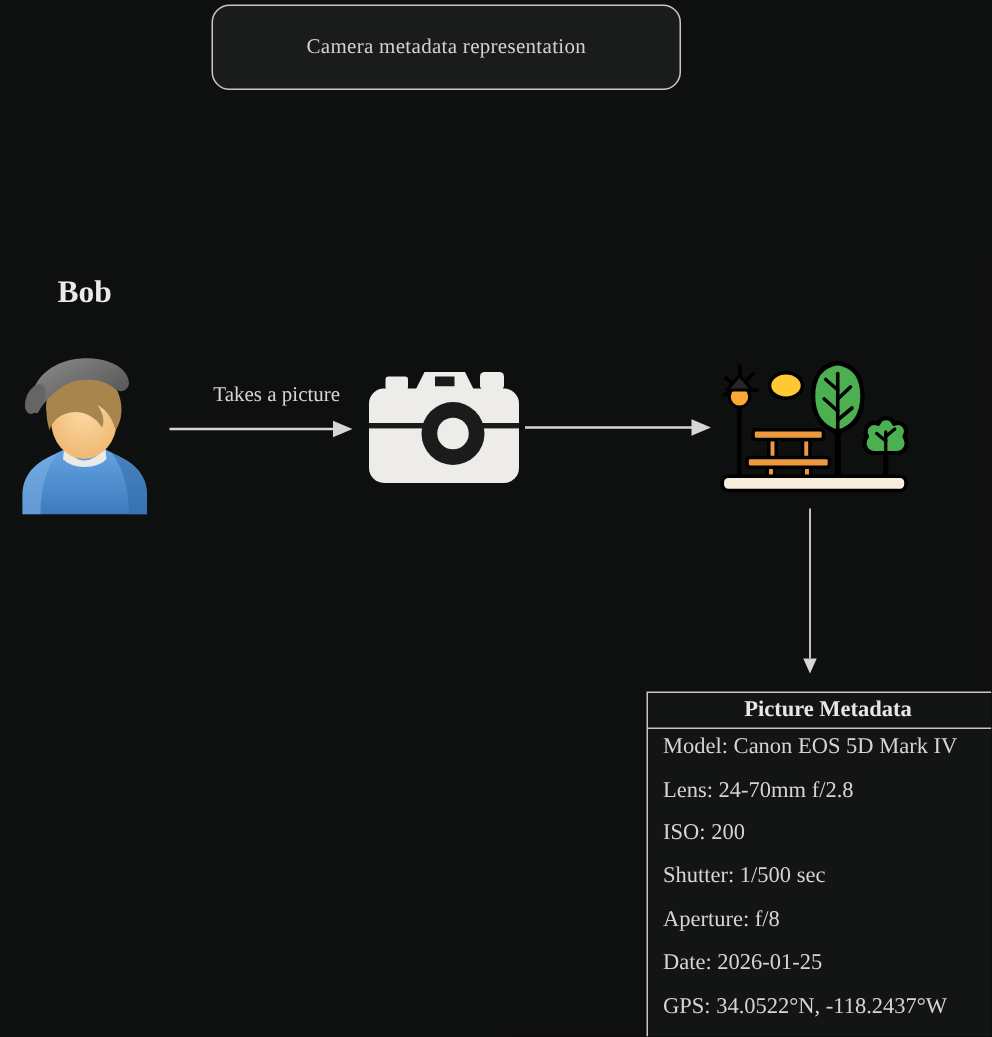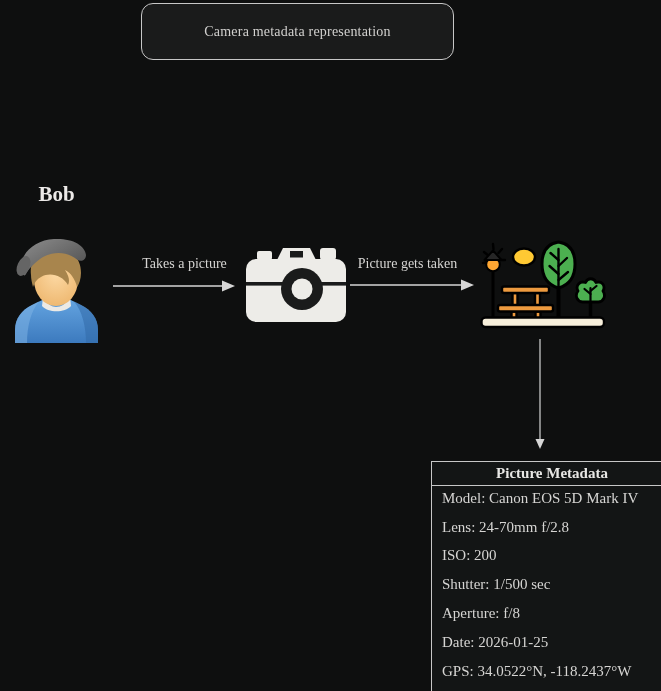--- a/index.html
+++ b/index.html
@@ -100,21 +100,20 @@
     <rect x="12" y="9" width="15" height="9" rx="2" fill="#edece8"></rect>
     <rect x="75" y="6" width="16" height="12" rx="3" fill="#edece8"></rect>
     <path d="M32,18 L38,6 L65,6 L71,18 Z" fill="#edece8"></path>
     <rect x="45" y="9" width="13" height="6.5" fill="#1a1b1b"></rect>
     <rect x="1" y="17" width="100" height="63" rx="10" fill="#edece8"></rect>
     <rect x="1" y="40" width="100" height="3.6" fill="#1a1b1b"></rect>
     <circle cx="57" cy="47" r="21" fill="#1a1b1b"></circle>
     <circle cx="57" cy="47" r="10.5" fill="#edece8"></circle>
   </svg>
 
-  <div class="abs edge-label edge2-label">Picture gets taken</div>
   <svg class="abs edge2-arrow" width="130" height="16">
     <line x1="3" y1="8" x2="115" y2="8" stroke="#d6d6d6" stroke-width="1.6"></line>
     <polygon points="114,2.5 127,8 114,13.5" fill="#d6d6d6"></polygon>
   </svg>
 
   <svg class="abs park-icon" viewBox="0 0 126 92">
 
     <ellipse cx="44" cy="19" rx="11" ry="8.5" fill="#ffc933" stroke="#000" stroke-width="2.4"></ellipse>
 
     <g stroke="#000" stroke-width="2.4" stroke-linecap="round">

